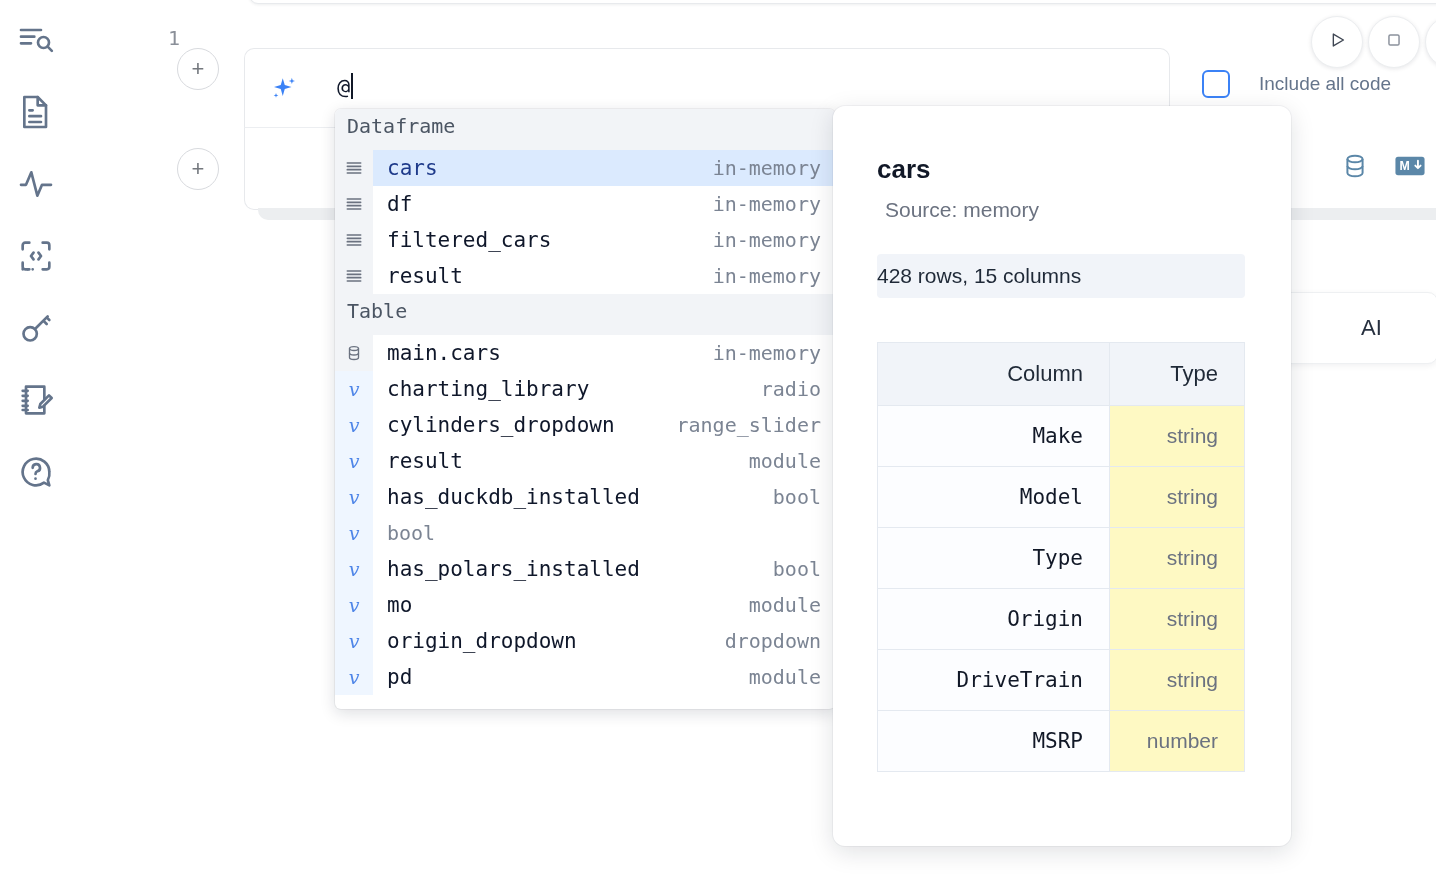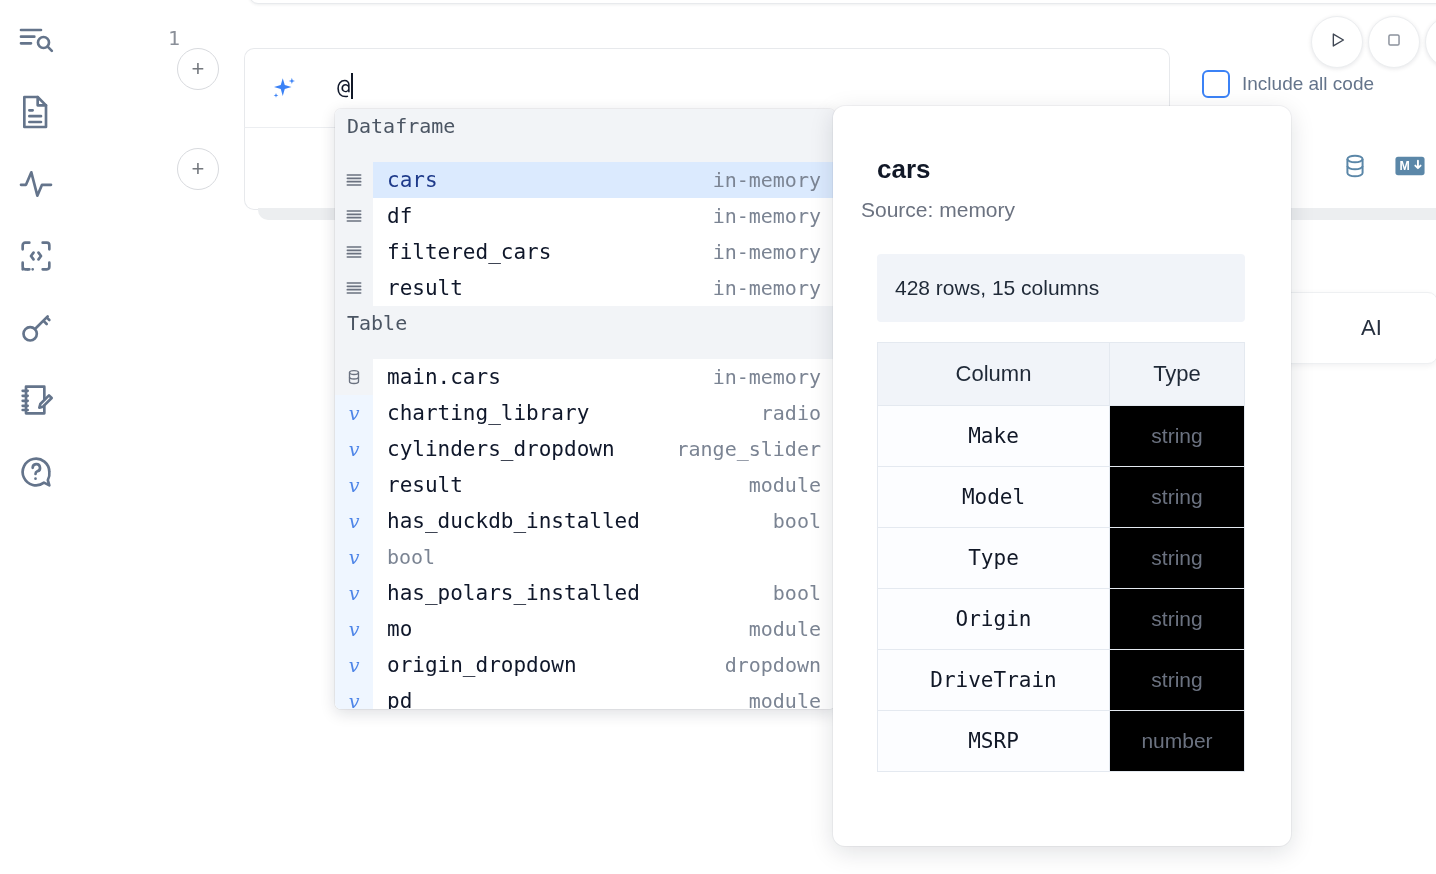--- a/index.html
+++ b/index.html
@@ -69,21 +69,21 @@
     background: #fff; border: 1px solid #eceef0;
     box-shadow: 0 1px 4px rgba(15,23,42,.10);
     display:flex; align-items:center; justify-content:center; cursor:pointer;
   }
   .circ-run  { left: 1239px; top: 16px; }
   .circ-stop { left: 1296px; top: 16px; }
   .circ-more { left: 1353px; top: 16px; }
 
   .include-wrap {
     position: absolute; left: 1130px; top: 70px;
-    display: flex; align-items: center; gap: 12px;
+    display: flex; align-items: center; gap: 29px;
   }
   .chk {
     width: 28px; height: 28px; border-radius: 6px;
     border: 2px solid #3b82f6; background: #fff; cursor: pointer;
   }
   .include-label { font-size: 19px; color: #64748b; white-space: nowrap; }
 
   
   .code-cell {
     position: absolute; left: 172px; top: 128px; width: 1210px; height: 82px;
@@ -115,21 +115,21 @@
   
   .ac {
     position: absolute; left: 335px; top: 109px; width: 500px; height: 600px;
     background: #ffffff; border-radius: 6px;
     box-shadow: 0 4px 16px rgba(15,23,42,.14), 0 0 0 1px rgba(15,23,42,.05);
     overflow: hidden;
     font-family: "DejaVu Sans Mono", "Liberation Mono", monospace;
   }
   .ac-group {
     background: #f2f4f7; color: #4b5563;
-    font-size: 20px; padding: 5px 12px 24px 12px;
+    font-size: 20px; padding: 5px 12px 12px 12px;
   }
   .ac-row {
     display: flex; align-items: center;
     height: 36px; padding: 0 0 0 0; background: #ffffff; cursor: pointer;
   }
   .ac-row.sel .ac-label-wrap { background: #dbeafe; }
   .ac-row.sel .ac-name { color: #1e3a8a; }
   .ac-iconcell {
     width: 38px; min-width:38px; height: 36px;
     display:flex; align-items:center; justify-content:center;
@@ -145,42 +145,42 @@
   .ac-kind { font-size: 20px; color: #7b8493; white-space: nowrap; }
 
   
   .details {
     position: absolute; left: 833px; top: 106px; width: 458px; height: 740px;
     background: #ffffff; border-radius: 12px;
     box-shadow: 0 6px 24px rgba(15,23,42,.13), 0 0 0 1px rgba(15,23,42,.045);
     overflow: hidden;
   }
   .d-title { position:absolute; left: 44px; top: 48px; font-size: 26px; font-weight: 700; color:#111827; }
-  .d-source { position:absolute; left: 28px; top: 92px; font-size: 21px; color:#6b7280; }
+  .d-source { position:absolute; left: 52px; top: 92px; font-size: 21px; color:#6b7280; }
   .d-pill {
-    position:absolute; left: 44px; top: 148px; width: 368px; height: 68px;
+    position:absolute; left: 44px; top: 148px; width: 368px; height: 44px;
     background:#f1f4f9; border-radius: 4px;
-    display:flex; align-items:center; padding-left: 18px;
+    display:flex; align-items:center; 
     font-size: 21px; color:#1f2937;
   }
   .d-table {
     position:absolute; left: 44px; top: 236px; width: 368px;
     border-collapse: collapse; table-layout: fixed;
   }
   .d-table th, .d-table td {
-    border: 1px solid #e4e9f0; text-align: center;
-    padding: 18px 18px; vertical-align: middle;
+    border: 1px solid #e4e9f0; text-align: right;
+    padding: 18px 26px; vertical-align: middle;
   }
   .d-table th { background: #f1f4f9; font-size: 22px; font-weight: 400; color: #1f2937; }
   .d-table th:first-child { width: 232px; }
   .d-table td.col-name {
     font-family: "DejaVu Sans Mono", "Liberation Mono", monospace;
     font-size: 21px; color: #111827; background: #fcfdff;
   }
-  .d-table td.col-type { font-size: 21px; color: #6b7280; background: #000000; }
+  .d-table td.col-type { font-size: 21px; color: #6b7280; background: #fef9c3; }
 </style>
 </head>
 <body>
 
 <div class="root">
 
   <div class="rail">
 
     <div class="rail-btn">
       <span>

